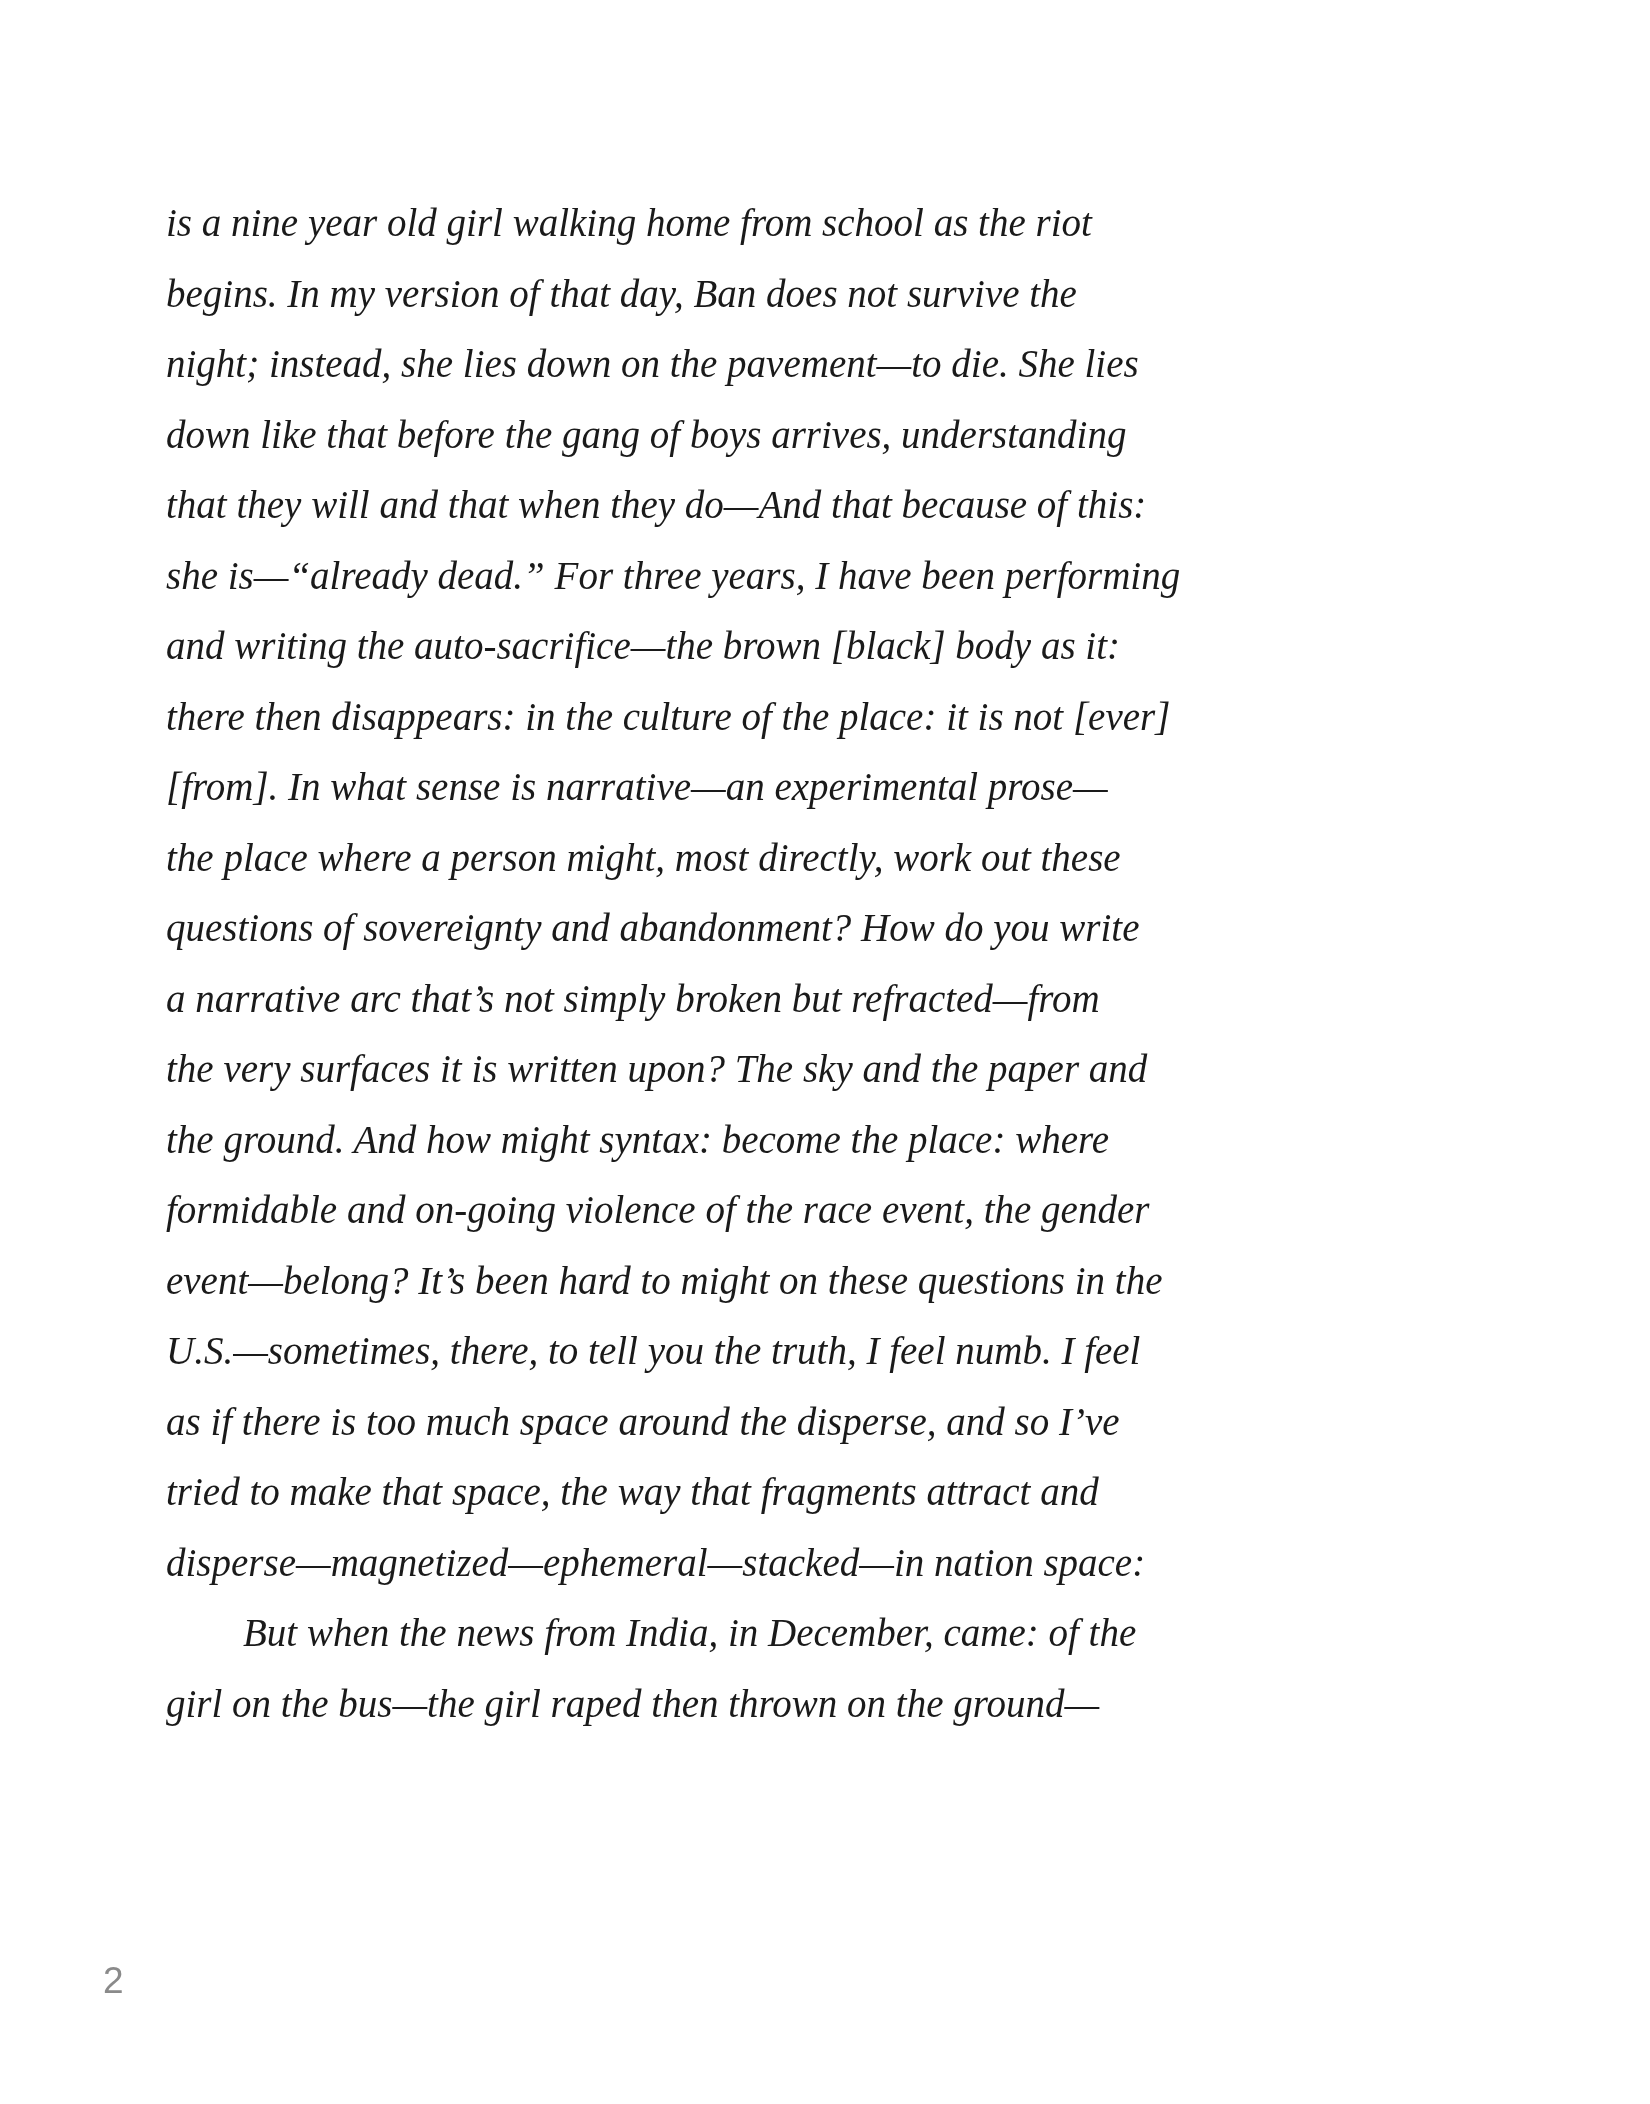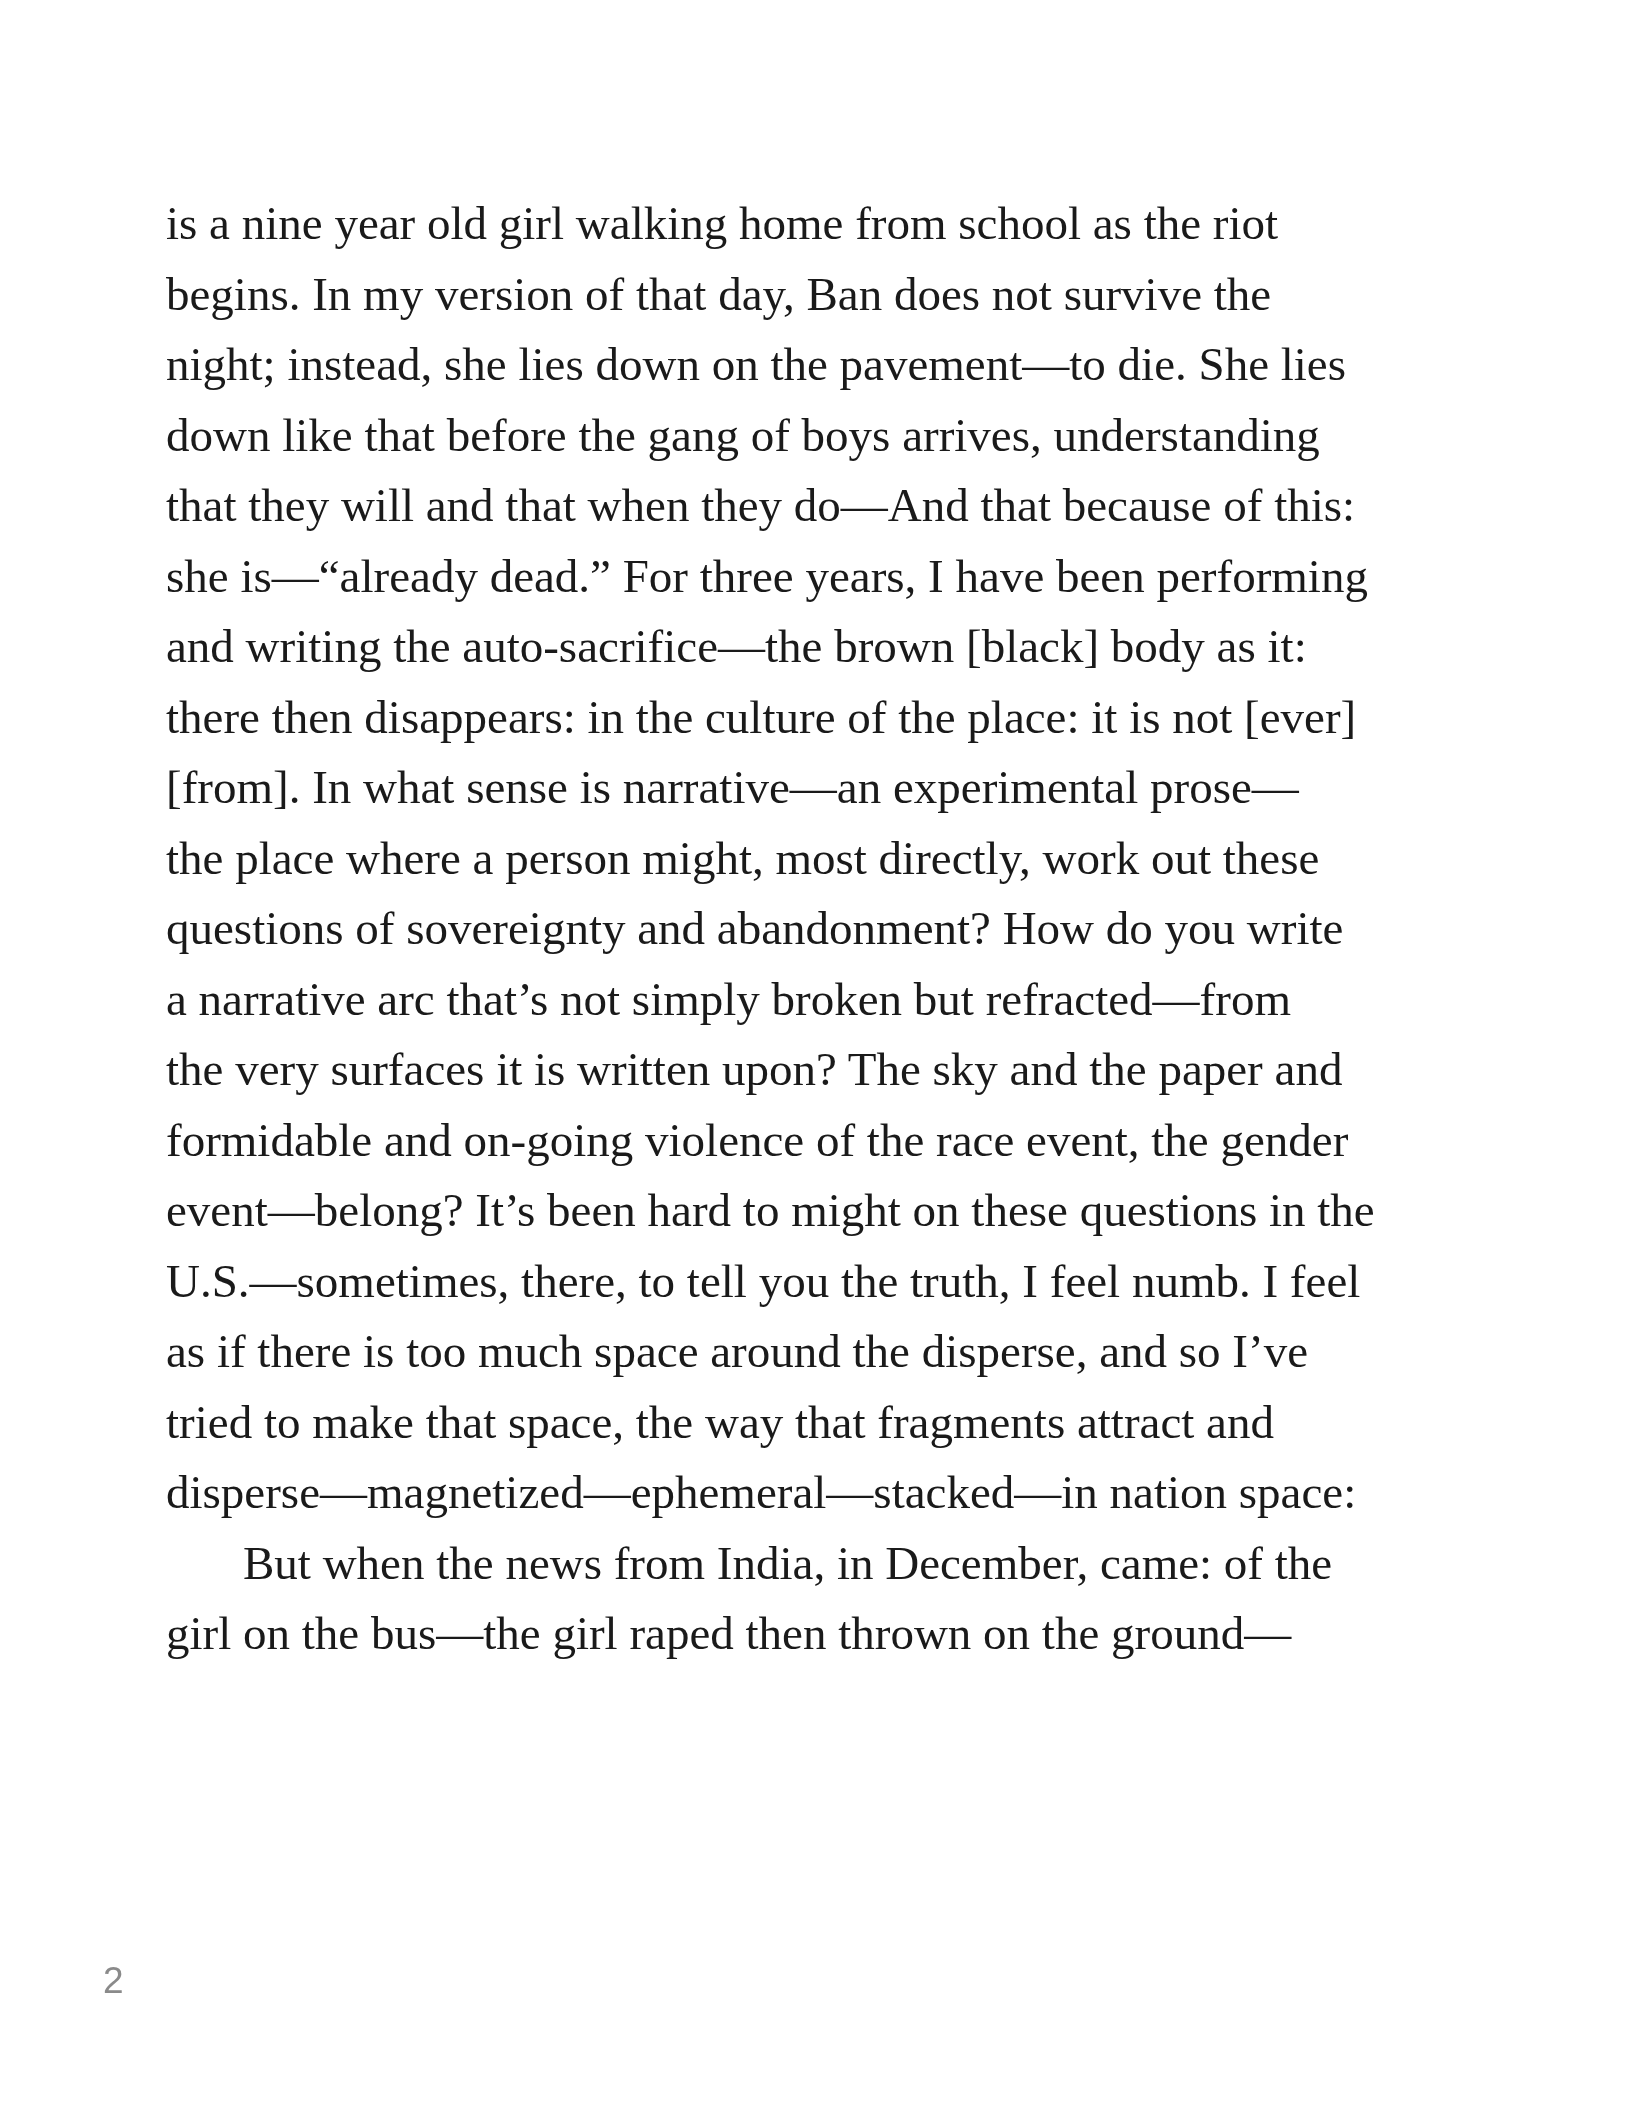--- a/index.html
+++ b/index.html
@@ -4,22 +4,23 @@
 <style>
   html, body { margin: 0; padding: 0; background: #ffffff; }
   body { width: 1650px; height: 2104px; position: relative; overflow: hidden; }
   .page { position: absolute; left: 0; top: 0; width: 1650px; height: 2104px; background: #ffffff; }
   .text-block {
     position: absolute;
     left: 166px;
     top: 188px;
     width: 1310px;
     font-family: "Liberation Serif", "DejaVu Serif", serif;
-    font-size: 47px;
+    font-size: 39px;
     color: #1a1a1a;
+    font-style: italic;
   }
   .line {
     display: block;
     height: 70.5px;
     line-height: 70.5px;
     white-space: nowrap;
   }
   .line.indent { padding-left: 77px; }
   .page-number {
     position: absolute;
@@ -42,20 +43,21 @@
     <span class="line">down like that before the gang of boys arrives, understanding</span>
     <span class="line">that they will and that when they do—And that because of this:</span>
     <span class="line">she is—“already dead.” For three years, I have been performing</span>
     <span class="line">and writing the auto-sacrifice—the brown [black] body as it:</span>
     <span class="line">there then disappears: in the culture of the place: it is not [ever]</span>
     <span class="line">[from]. In what sense is narrative—an experimental prose—</span>
     <span class="line">the place where a person might, most directly, work out these</span>
     <span class="line">questions of sovereignty and abandonment? How do you write</span>
     <span class="line">a narrative arc that’s not simply broken but refracted—from</span>
     <span class="line">the very surfaces it is written upon? The sky and the paper and</span>
+    <span class="line">the ground. And how might syntax: become the place: where</span>
     <span class="line">formidable and on-going violence of the race event, the gender</span>
     <span class="line">event—belong? It’s been hard to might on these questions in the</span>
     <span class="line">U.S.—sometimes, there, to tell you the truth, I feel numb. I feel</span>
     <span class="line">as if there is too much space around the disperse, and so I’ve</span>
     <span class="line">tried to make that space, the way that fragments attract and</span>
     <span class="line">disperse—magnetized—ephemeral—stacked—in nation space:</span>
     <span class="line indent">But when the news from India, in December, came: of the</span>
     <span class="line">girl on the bus—the girl raped then thrown on the ground—</span>
   </div>
   <div class="page-number">2</div>

